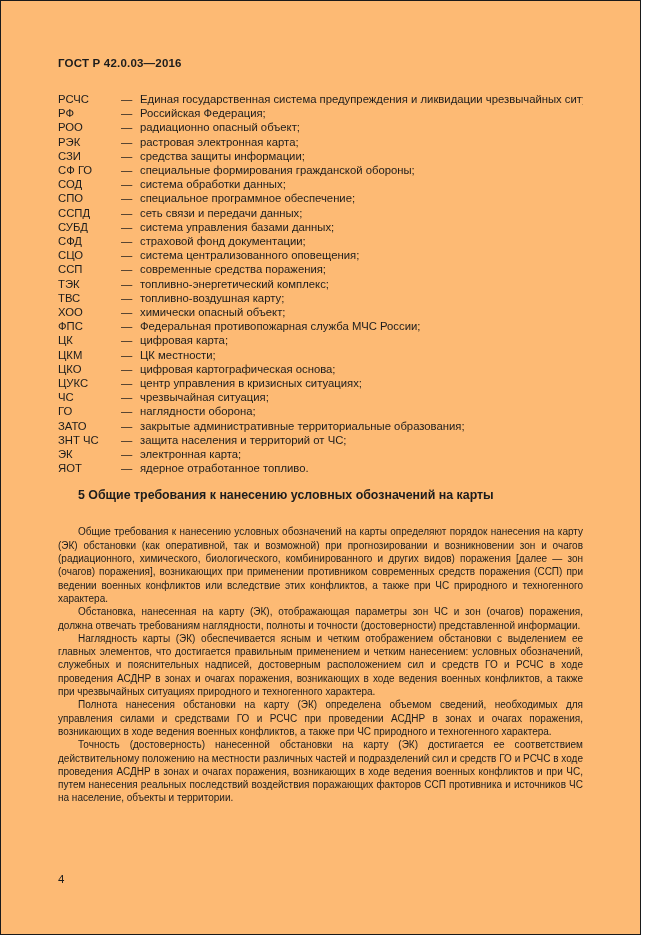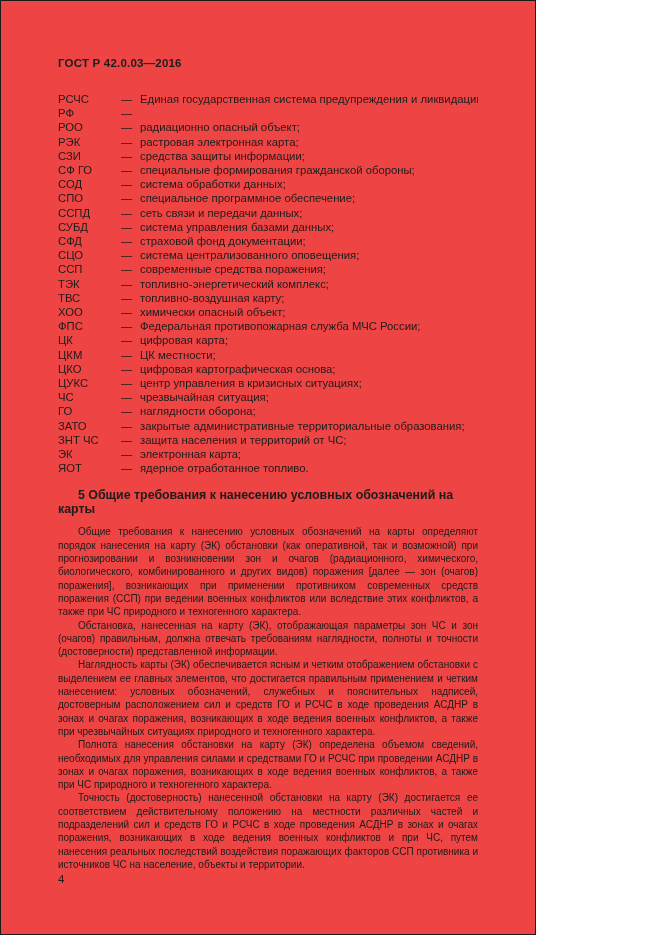--- a/index.html
+++ b/index.html
@@ -1,20 +1,20 @@
 <!DOCTYPE html>
 <html><head>
 <meta charset="utf-8">
 <style>
   * { margin: 0; padding: 0; box-sizing: border-box; }
   html, body { background: #ffffff; }
   .page {
-    width: 536px;
+    width: 641px;
     height: 935px;
-    background: #ef4444;
+    background: #fdba74;
     border: 1px solid #1a1a1a;
     color: #1c1c1c;
     font-family: "Liberation Sans", "DejaVu Sans", sans-serif;
     padding: 56px 57px 0 57px;
     position: relative;
     overflow: hidden;
   }
   .doc-header {
     font-size: 11.5px;
     font-weight: bold;
@@ -28,21 +28,21 @@
     line-height: 14.2px;
     white-space: nowrap;
   }
   .abbr-term { }
   .abbr-dash { }
   .abbr-def { overflow: hidden; }
   .section-title {
     font-size: 12.4px;
     font-weight: bold;
     margin-top: 13px;
-    margin-bottom: 9px;
+    margin-bottom: 23px;
     text-indent: 20px;
   }
   .paragraphs p {
     font-size: 10px;
     line-height: 13.3px;
     text-align: justify;
     text-indent: 20px;
   }
   .page-number {
     position: absolute;
@@ -59,20 +59,21 @@
 
   <div class="abbr-list" id="abbr-list">
       <div class="abbr-row">
         <span class="abbr-term">РСЧС</span>
         <span class="abbr-dash">—</span>
         <span class="abbr-def">Единая государственная система предупреждения и ликвидации чрезвычайных ситуаций;</span>
       </div>
       <div class="abbr-row">
         <span class="abbr-term">РФ</span>
         <span class="abbr-dash">—</span>
+        <span class="abbr-def">Российская Федерация;</span>
       </div>
       <div class="abbr-row">
         <span class="abbr-term">РОО</span>
         <span class="abbr-dash">—</span>
         <span class="abbr-def">радиационно опасный объект;</span>
       </div>
       <div class="abbr-row">
         <span class="abbr-term">РЭК</span>
         <span class="abbr-dash">—</span>
         <span class="abbr-def">растровая электронная карта;</span>
@@ -191,20 +192,20 @@
         <span class="abbr-term">ЯОТ</span>
         <span class="abbr-dash">—</span>
         <span class="abbr-def">ядерное отработанное топливо.</span>
       </div>
     </div>
 
   <h2 class="section-title">5 Общие требования к нанесению условных обозначений на карты</h2>
 
   <div class="paragraphs" id="paragraphs">
       <p>Общие требования к нанесению условных обозначений на карты определяют порядок нанесения на карту (ЭК) обстановки (как оперативной, так и возможной) при прогнозировании и возникновении зон и очагов (радиационного, химического, биологического, комбинированного и других видов) поражения [далее — зон (очагов) поражения], возникающих при применении противником современных средств поражения (ССП) при ведении военных конфликтов или вследствие этих конфликтов, а также при ЧС природного и техногенного характера.</p>
-      <p>Обстановка, нанесенная на карту (ЭК), отображающая параметры зон ЧС и зон (очагов) правильным, должна отвечать требованиям наглядности, полноты и точности (достоверности) представленной информации.</p>
+      <p>Обстановка, нанесенная на карту (ЭК), отображающая параметры зон ЧС и зон (очагов) поражения, должна отвечать требованиям наглядности, полноты и точности (достоверности) представленной информации.</p>
       <p>Наглядность карты (ЭК) обеспечивается ясным и четким отображением обстановки с выделением ее главных элементов, что достигается правильным применением и четким нанесением: условных обозначений, служебных и пояснительных надписей, достоверным расположением сил и средств ГО и РСЧС в ходе проведения АСДНР в зонах и очагах поражения, возникающих в ходе ведения военных конфликтов, а также при чрезвычайных ситуациях природного и техногенного характера.</p>
       <p>Полнота нанесения обстановки на карту (ЭК) определена объемом сведений, необходимых для управления силами и средствами ГО и РСЧС при проведении АСДНР в зонах и очагах поражения, возникающих в ходе ведения военных конфликтов, а также при ЧС природного и техногенного характера.</p>
       <p>Точность (достоверность) нанесенной обстановки на карту (ЭК) достигается ее соответствием действительному положению на местности различных частей и подразделений сил и средств ГО и РСЧС в ходе проведения АСДНР в зонах и очагах поражения, возникающих в ходе ведения военных конфликтов и при ЧС, путем нанесения реальных последствий воздействия поражающих факторов ССП противника и источников ЧС на население, объекты и территории.</p>
     </div>
 
   <div class="page-number">4</div>
 </div>
 
 </body></html>

